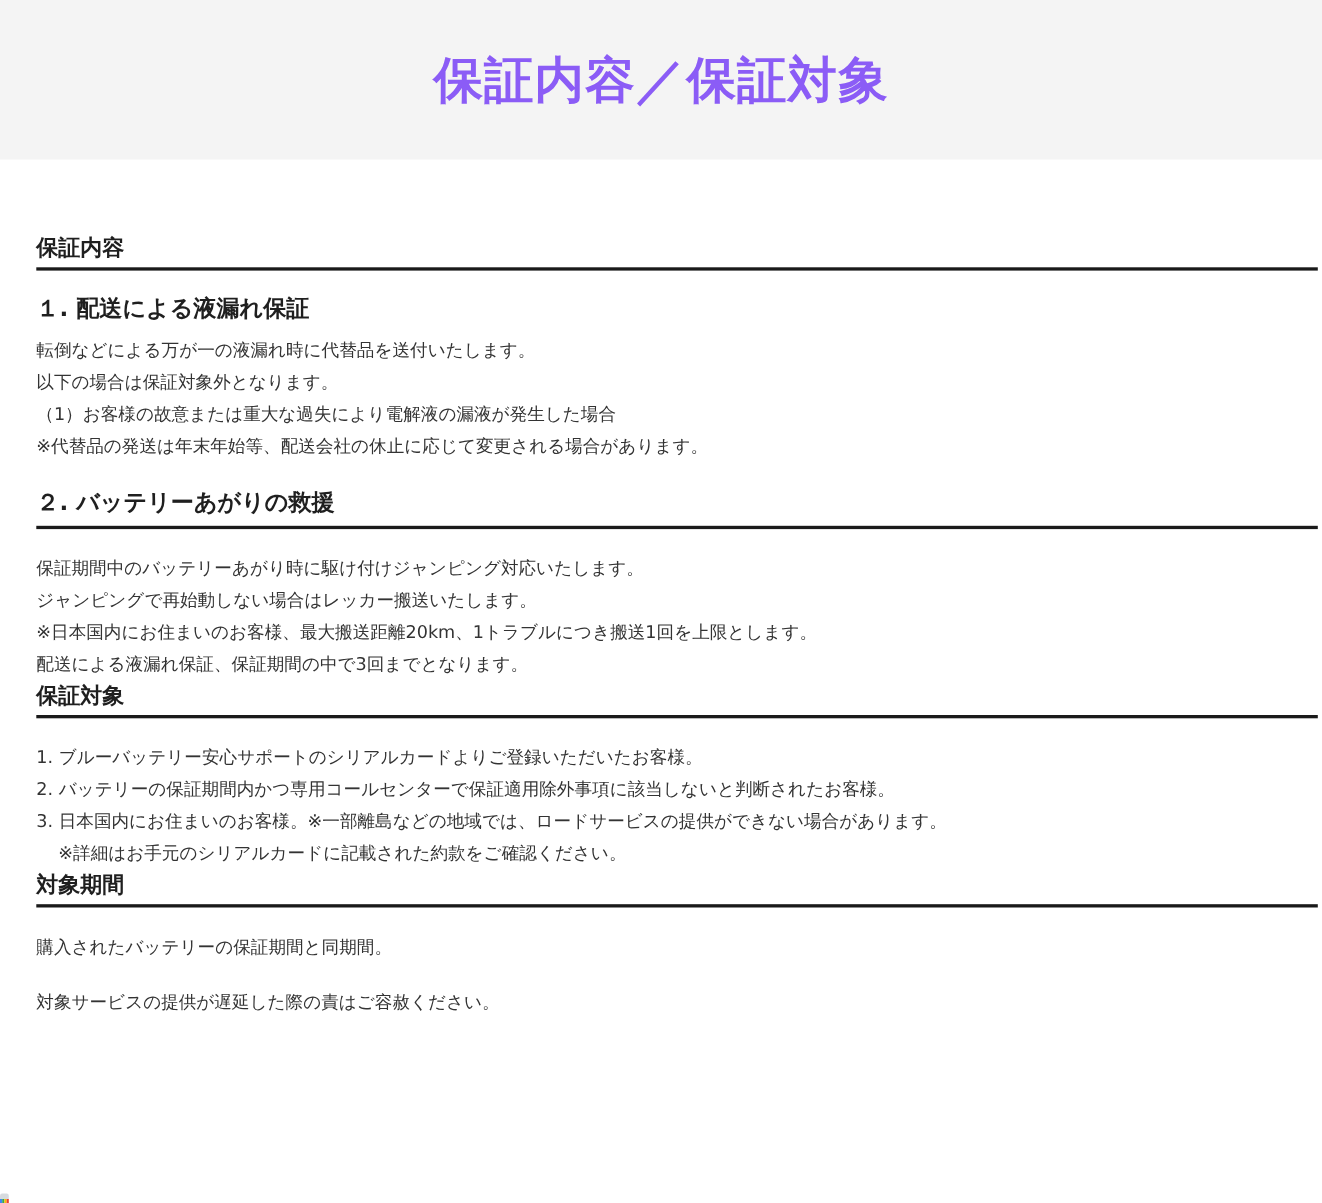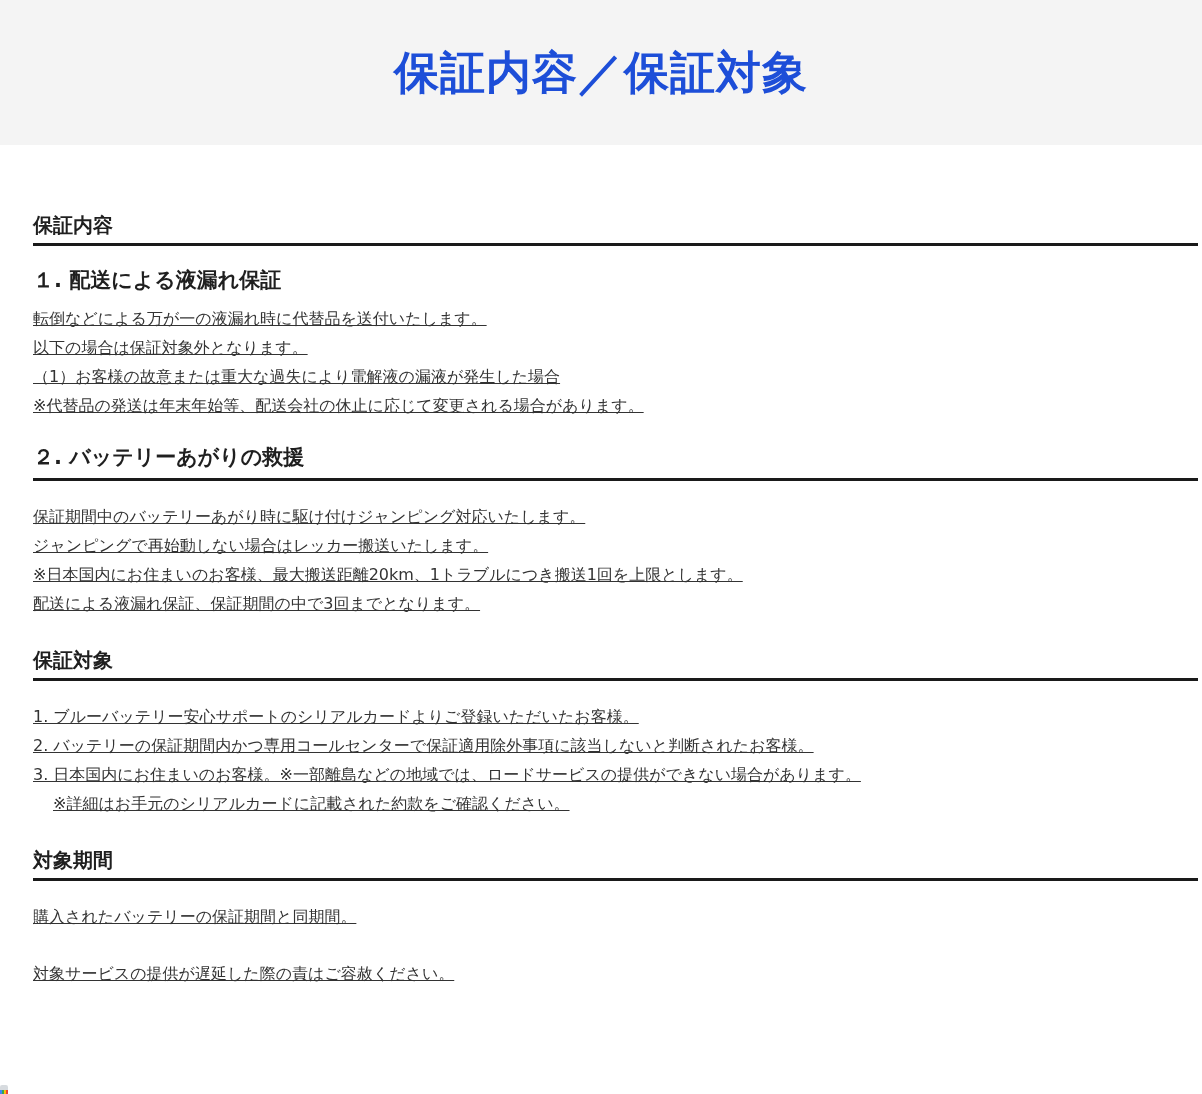--- a/index.html
+++ b/index.html
@@ -20,26 +20,26 @@
     background: #f4f4f4;
     display: flex;
     align-items: center;
     justify-content: center;
   }
   .hero h1 {
     margin: 0;
     font-size: 45px;
     font-weight: 800;
     letter-spacing: 1px;
-    color: #1d4ed8;
+    color: #8b5cf6;
   }
   .content {
     padding: 66px 4px 0 33px;
   }
-  section.sec { margin-top: 28px; }
+  section.sec { }
   section.sec:first-child { margin-top: 0; }
   .h2 {
     margin: 0;
     font-size: 20px;
     line-height: 1.4;
     font-weight: 700;
     color: #1f1f1f;
     padding-bottom: 4px;
     border-bottom: 3px solid #1a1a1a;
   }
@@ -55,21 +55,20 @@
     padding-bottom: 6px;
     border-bottom: 3px solid #1a1a1a;
   }
   .para { margin-top: 10px; }
   .para.after-rule { margin-top: 21px; }
   .para p {
     margin: 0;
     font-size: 16px;
     line-height: 29px;
     color: #333333;
-    text-decoration: underline;
   }
   .para p.indent { padding-left: 20px; }
   
   .fragment {
     position: absolute;
     left: 0;
     bottom: 0;
     width: 10px;
     height: 9px;
   }

